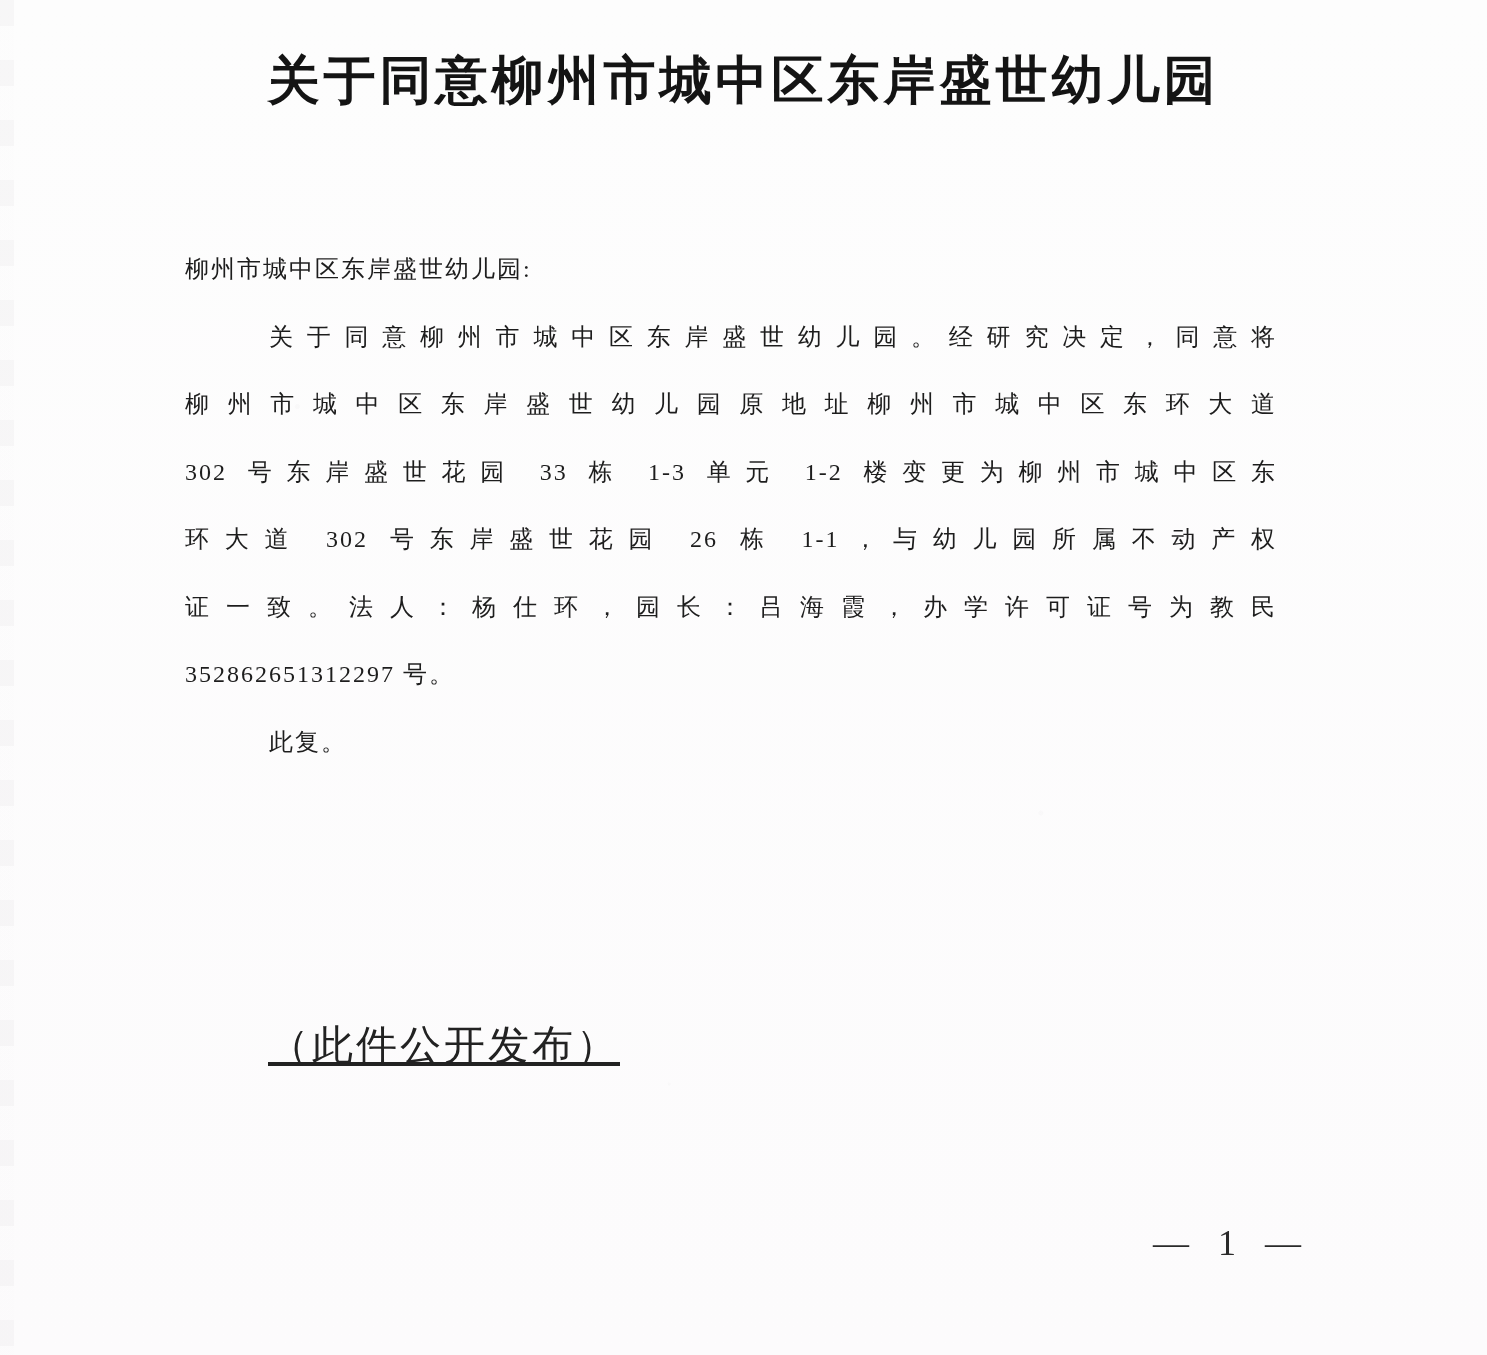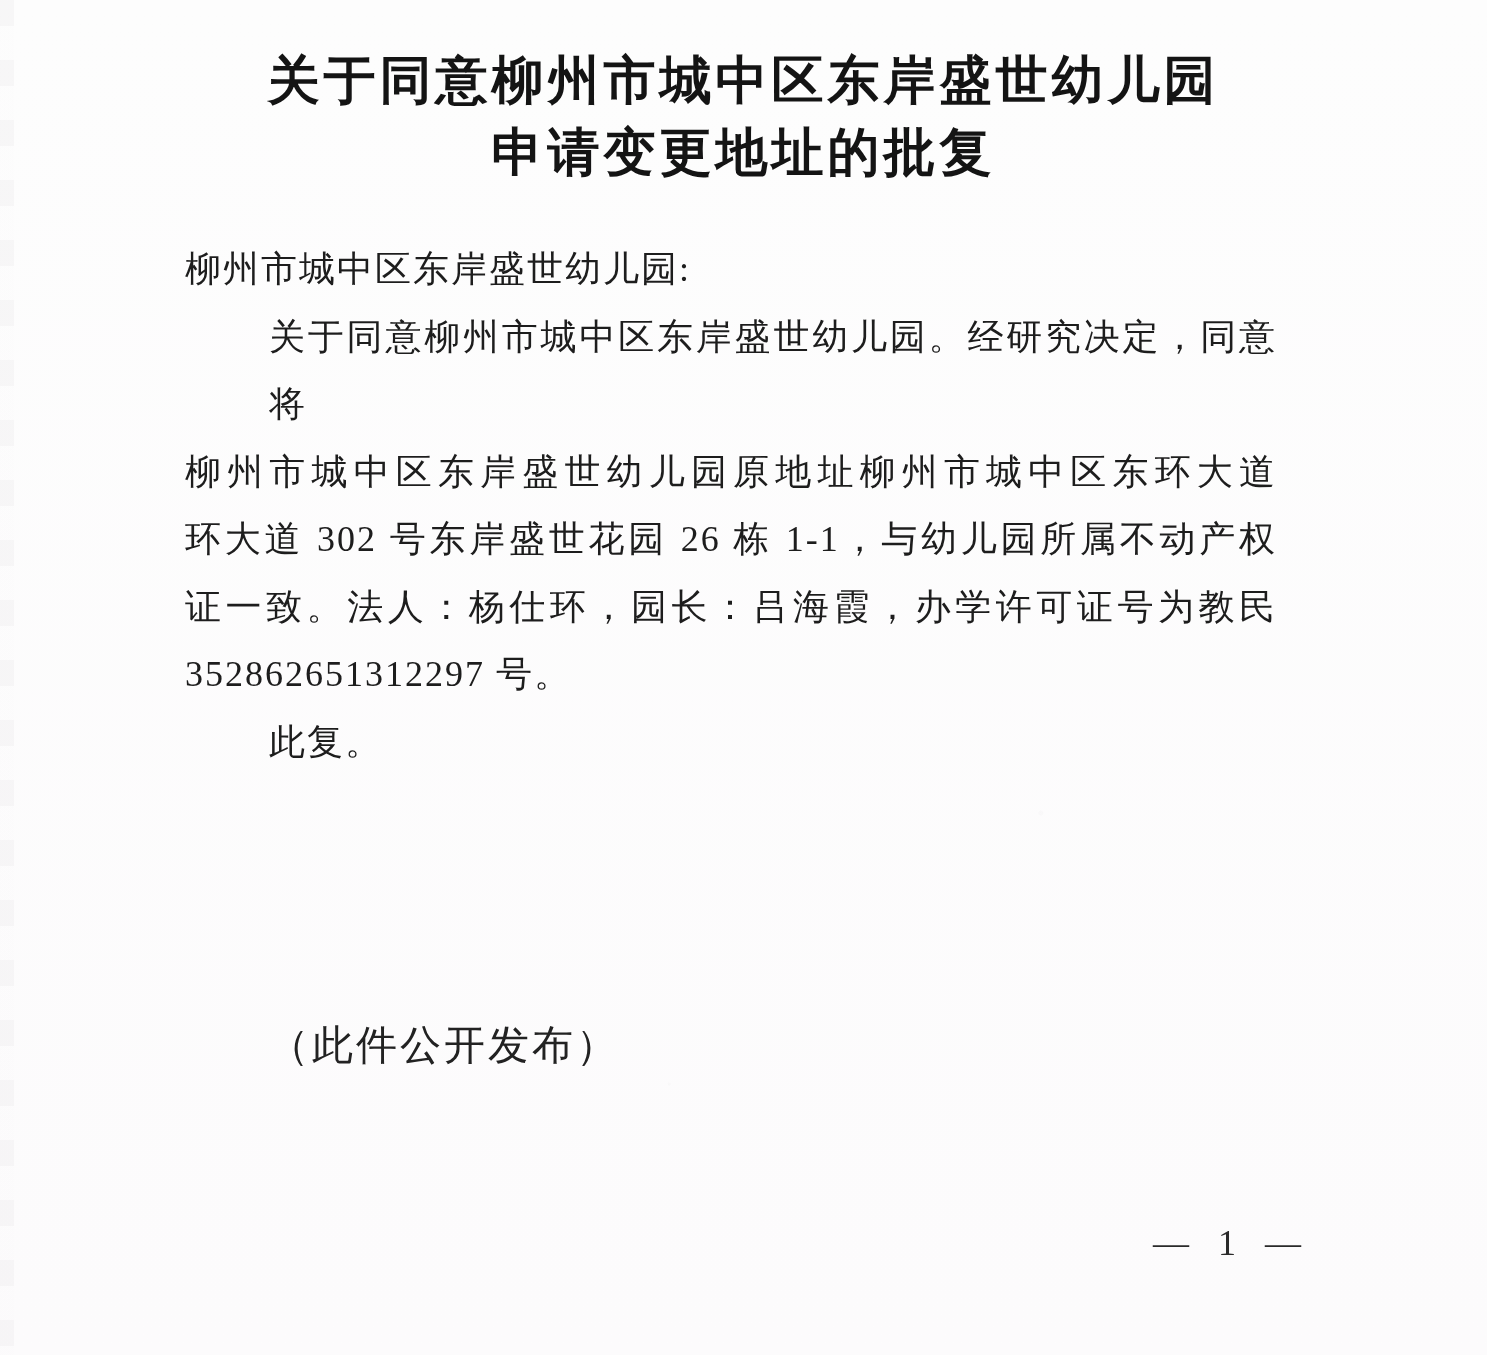--- a/index.html
+++ b/index.html
@@ -48,21 +48,21 @@
     letter-spacing: 4px;
     color: #141414;
   }
 
   .doc-body {
     position: absolute;
     top: 236px;
     left: 185px;
     width: 1092px;
     font-family: "Liberation Serif", "DejaVu Serif", serif;
-    font-size: 36px;
+    font-size: 24px;
     color: #1d1d1d;
     letter-spacing: 2px;
   }
 
   .body-line {
     line-height: 67.5px;
     white-space: nowrap;
   }
 
   .body-line.justify {
@@ -78,20 +78,21 @@
   .salutation { line-height: 67.5px; }
 
   .publish-note {
     position: absolute;
     top: 1018px;
     left: 268px;
     font-family: "Liberation Serif", "DejaVu Serif", serif;
     font-size: 41px;
     letter-spacing: 3px;
     color: #222222;
+    text-decoration: underline;
   }
 
   .page-number {
     position: absolute;
     top: 1222px;
     right: 176px;
     font-family: "Liberation Serif", "DejaVu Serif", serif;
     font-size: 36px;
     letter-spacing: 10px;
     color: #2a2a2a;
@@ -99,28 +100,28 @@
 </style>
 </head>
 <body>
 
 <div class="page">
 
   <div class="scan-edge"></div>
 
   <div class="doc-title">
     <div>关于同意柳州市城中区东岸盛世幼儿园</div>
-    <div>申请变更地址的批复</div>
   </div>
 
   <div class="doc-body">
     <div class="body-line salutation">柳州市城中区东岸盛世幼儿园:</div>
 
     <div class="body-line justify indent">关于同意柳州市城中区东岸盛世幼儿园。经研究决定，同意将</div>
     <div class="body-line justify">柳州市城中区东岸盛世幼儿园原地址柳州市城中区东环大道</div>
+    <div class="body-line justify">302 号东岸盛世花园 33 栋 1-3 单元 1-2 楼变更为柳州市城中区东</div>
     <div class="body-line justify">环大道 302 号东岸盛世花园 26 栋 1-1，与幼儿园所属不动产权</div>
     <div class="body-line justify">证一致。法人：杨仕环，园长：吕海霞，办学许可证号为教民</div>
     <div class="body-line">352862651312297 号。</div>
 
     <div class="body-line indent">此复。</div>
   </div>
 
   <div class="publish-note">（此件公开发布）</div>
 
   <div class="page-number">— 1 —</div>

